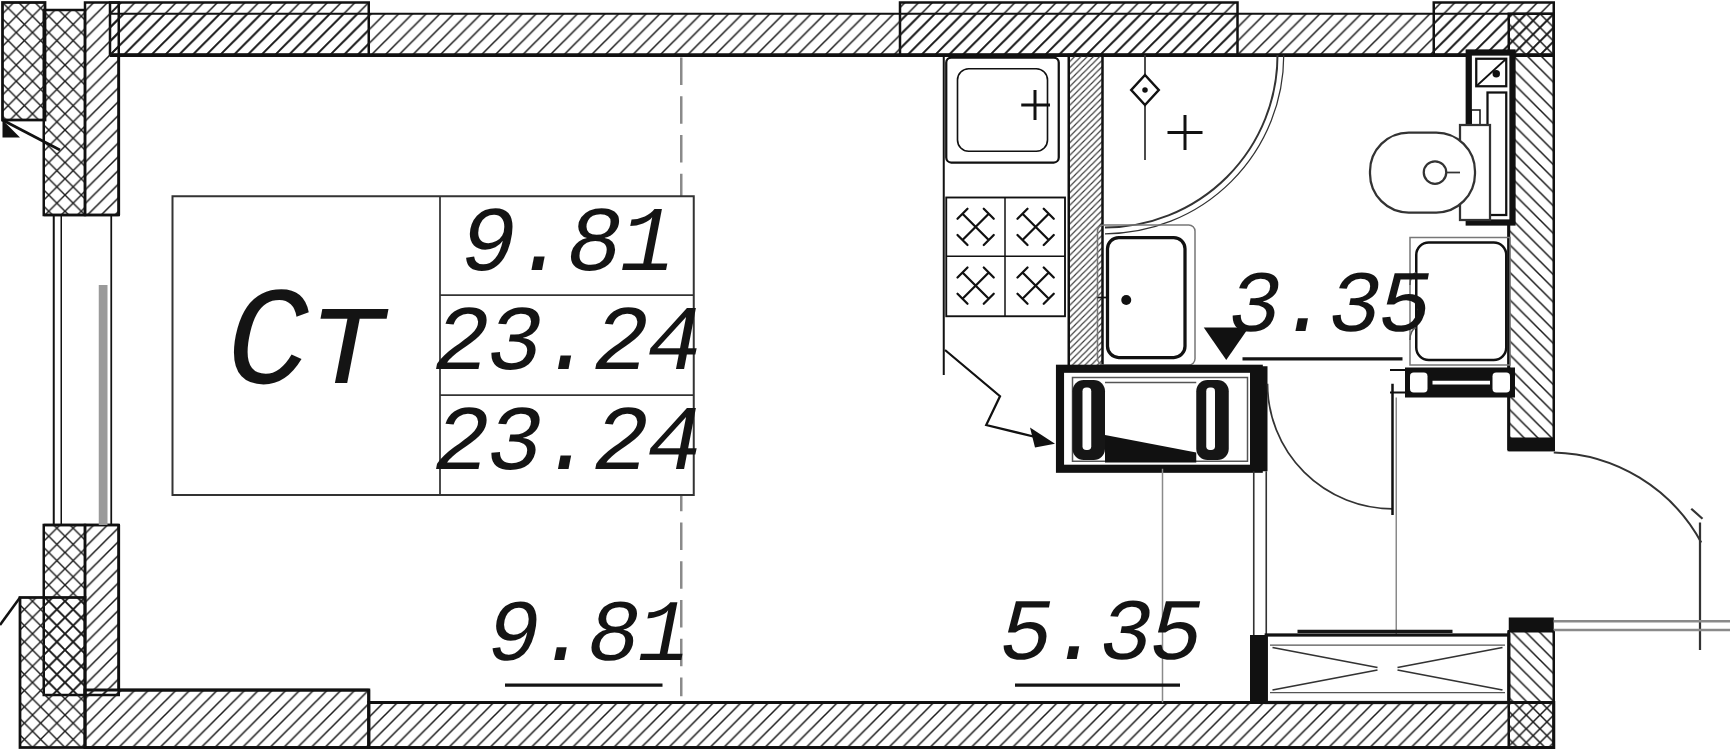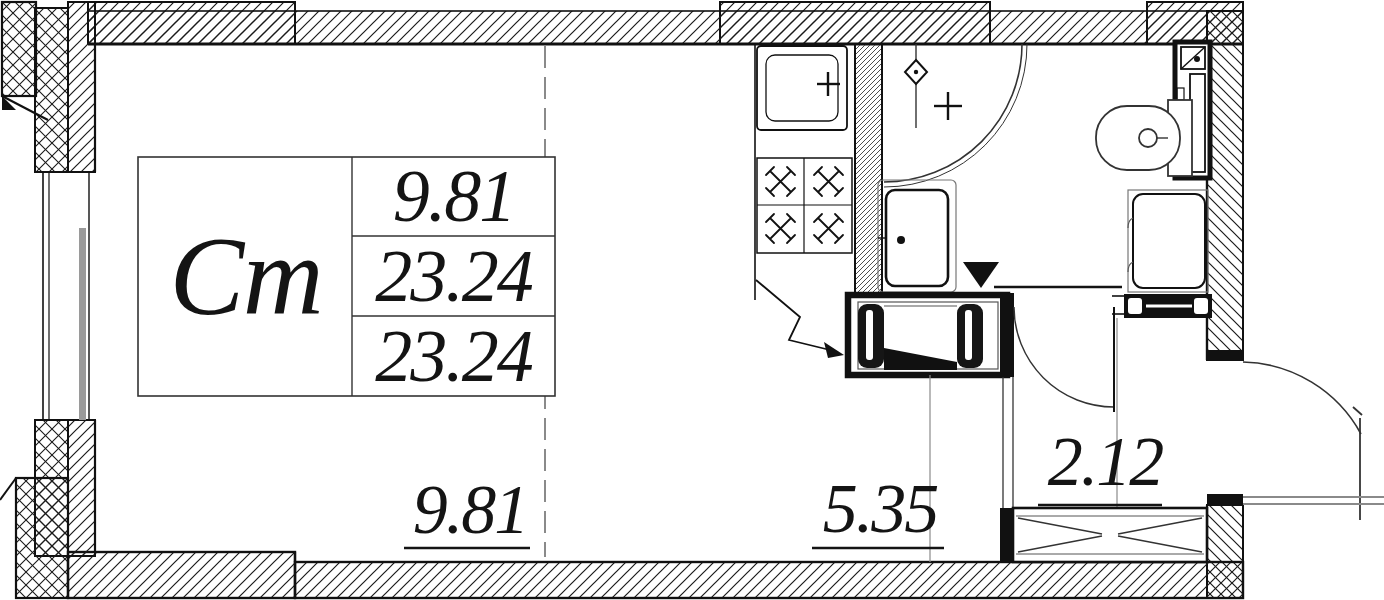--- a/index.html
+++ b/index.html
@@ -1,17 +1,17 @@
 <!DOCTYPE html>
 <html><head>
 <meta charset="utf-8">
 <style>
   html,body{margin:0;padding:0;background:#fff;}
   #plan{position:relative;width:1384px;height:600px;background:#fff;overflow:hidden;
-        font-family:Liberation Serif, serif;}
+        font-family:Liberation Mono, monospace;}
   #plan svg{position:absolute;left:0;top:0;}
   .lbl{position:absolute;display:flex;align-items:center;justify-content:center;
        font-style:italic;color:#141414;white-space:nowrap;pointer-events:none;}
   .dim{font-size:70px;letter-spacing:-2px;}
   .tbl-num{font-size:74px;letter-spacing:-2px;}
   .unit{font-size:112px;letter-spacing:-3px;}
 </style>
 </head>
 <body>
 
@@ -239,14 +239,14 @@
 </svg>
 
 <div class="lbl unit" style="left:138px;top:157px;width:214px;height:239px;">Ст</div>
 
 <div class="lbl tbl-num" style="left:352px;top:157px;width:203px;height:79px;">9.81</div>
 <div class="lbl tbl-num" style="left:352px;top:236px;width:203px;height:80px;">23.24</div>
 <div class="lbl tbl-num" style="left:352px;top:316px;width:203px;height:80px;">23.24</div>
 
 <div class="lbl dim" style="left:390px;top:478px;width:160px;height:64px;">9.81</div>
 <div class="lbl dim" style="left:800px;top:476px;width:160px;height:66px;">5.35</div>
-<div class="lbl dim" style="left:1030px;top:430px;width:150px;height:64px;">2.12</div>
+<div class="lbl dim" style="left:988px;top:216px;width:150px;height:62px;">3.35</div>
 </div>
 
 </body></html>

